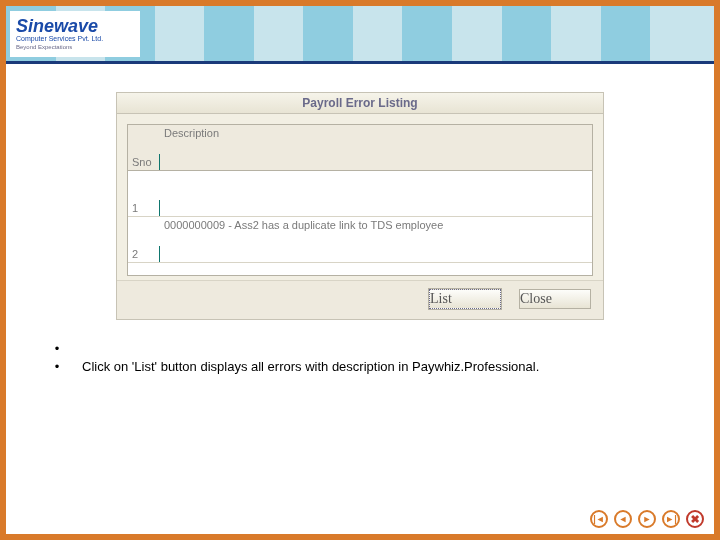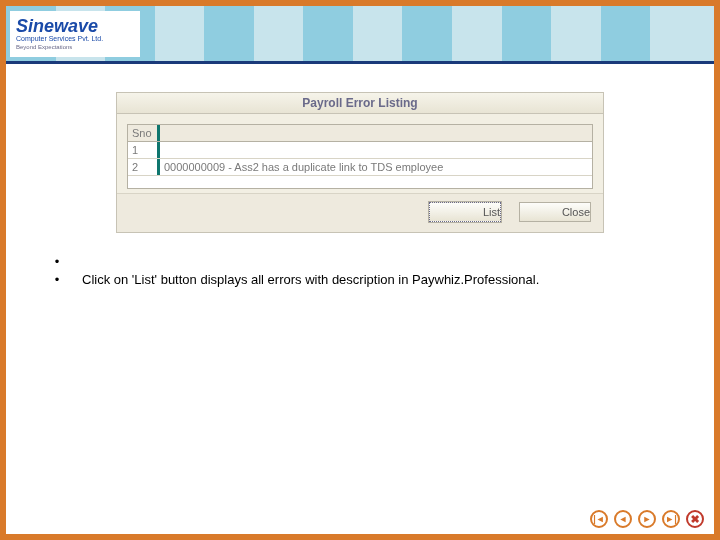--- a/index.html
+++ b/index.html
@@ -86,22 +86,23 @@
     font-size: 11px;
     color: #7a7a7a;
   }
   .grid-head {
     display: flex;
     background: #eeeade;
     border-bottom: 1px solid #b5b1a3;
   }
   .col-sno {
     width: 32px;
-    border-right: 3px solid #0f766e;
+    border-right: 1px solid #0f766e;
     padding: 2px 4px;
+    margin-top: 29px;
   }
   .col-desc {
     flex: 1;
     padding: 2px 4px;
   }
   .grid-row {
     display: flex;
     border-bottom: 1px solid #d8d4c6;
   }
   .grid-row:last-child { border-bottom: none; }
@@ -110,26 +111,27 @@
     display: flex;
     justify-content: flex-end;
     gap: 18px;
     padding: 8px 12px 10px 12px;
     border-top: 1px solid #d8d4c6;
     background: #eeeade;
   }
   .btn {
     width: 72px;
     height: 20px;
-    font-size: 11px;
+    font-size: 14px;
     color: #555;
     background: linear-gradient(#fdfdfa, #e8e4d4);
     border: 1px solid #b5b1a3;
     cursor: pointer;
-    text-align: right;
+    text-align: left;
+    font-family: Liberation Serif, serif;
   }
   .btn-primary {
     border: 1px dotted #6a6a8a;
     outline: 1px solid #b5b1a3;
   }
   .bullets {
     margin-top: 20px;
     padding-left: 8px;
     font-size: 13px;
     color: #000;
@@ -181,20 +183,21 @@
   </div>
 </div>
 
 <div class="content">
   <div class="window">
     <div class="win-title">Payroll Error Listing</div>
     <div class="win-body">
       <div class="grid">
         <div class="grid-head">
           <div class="col-sno">Sno</div>
+          <div class="col-desc">Description</div>
         </div>
         <div class="grid-row">
           <div class="col-sno">1</div>
         </div>
         <div class="grid-row">
           <div class="col-sno">2</div>
           <div class="col-desc">0000000009 - Ass2 has a duplicate link to TDS employee</div>
         </div>
         <div class="grid-spacer"></div>
       </div>

